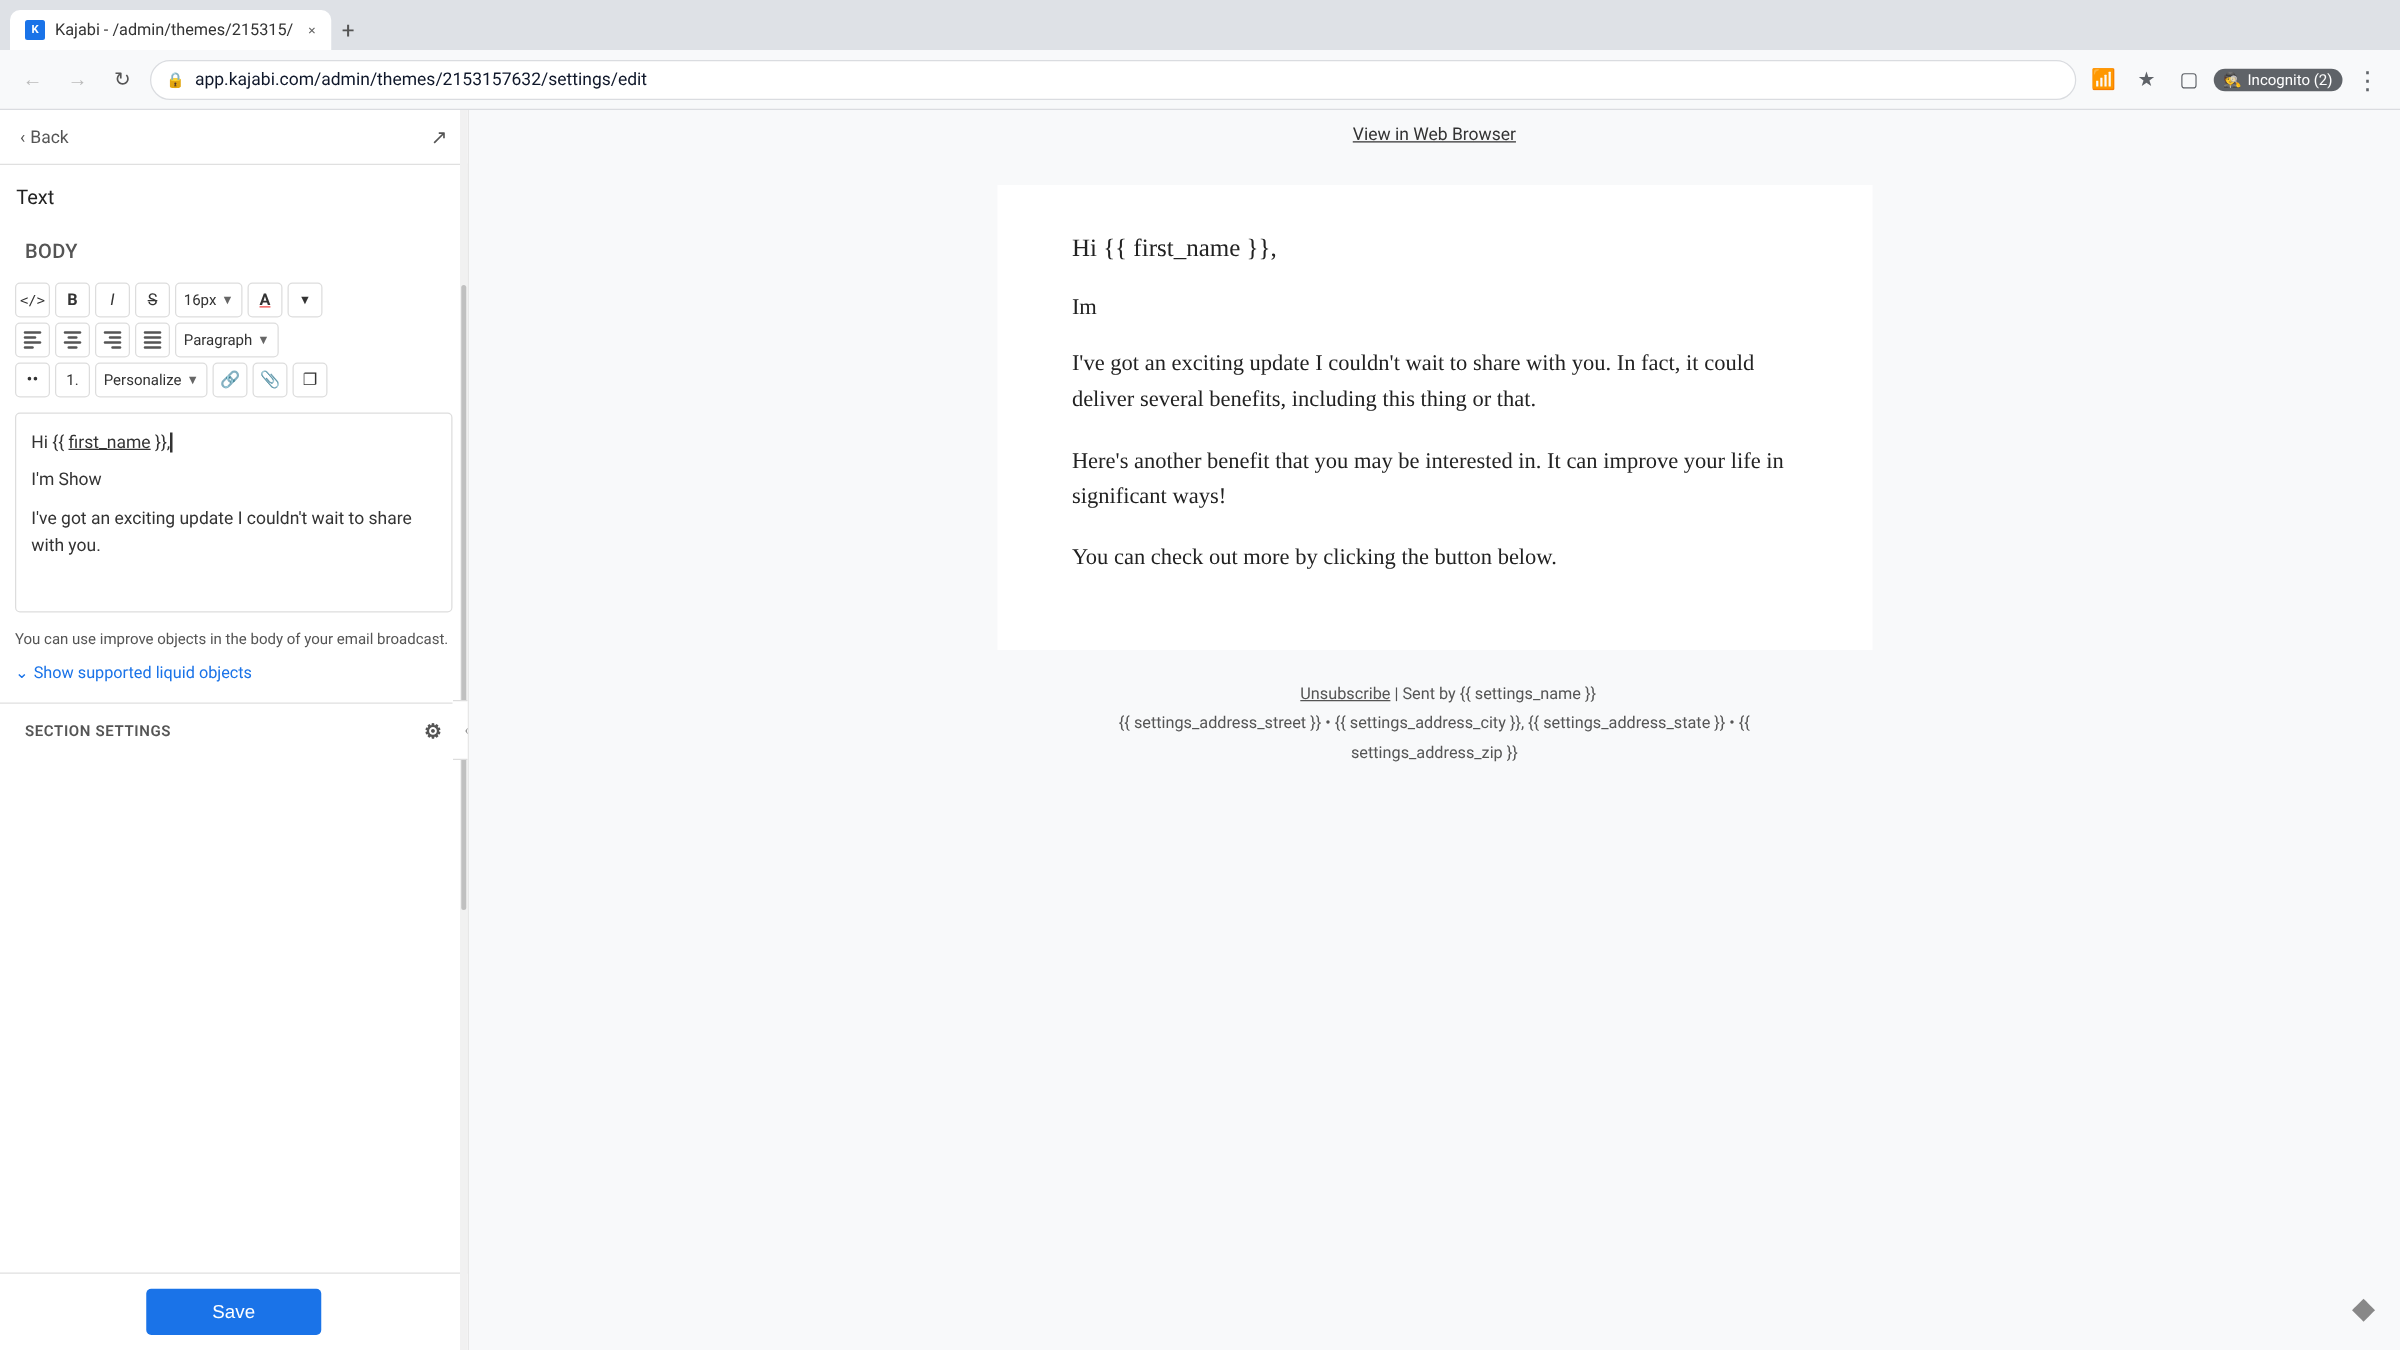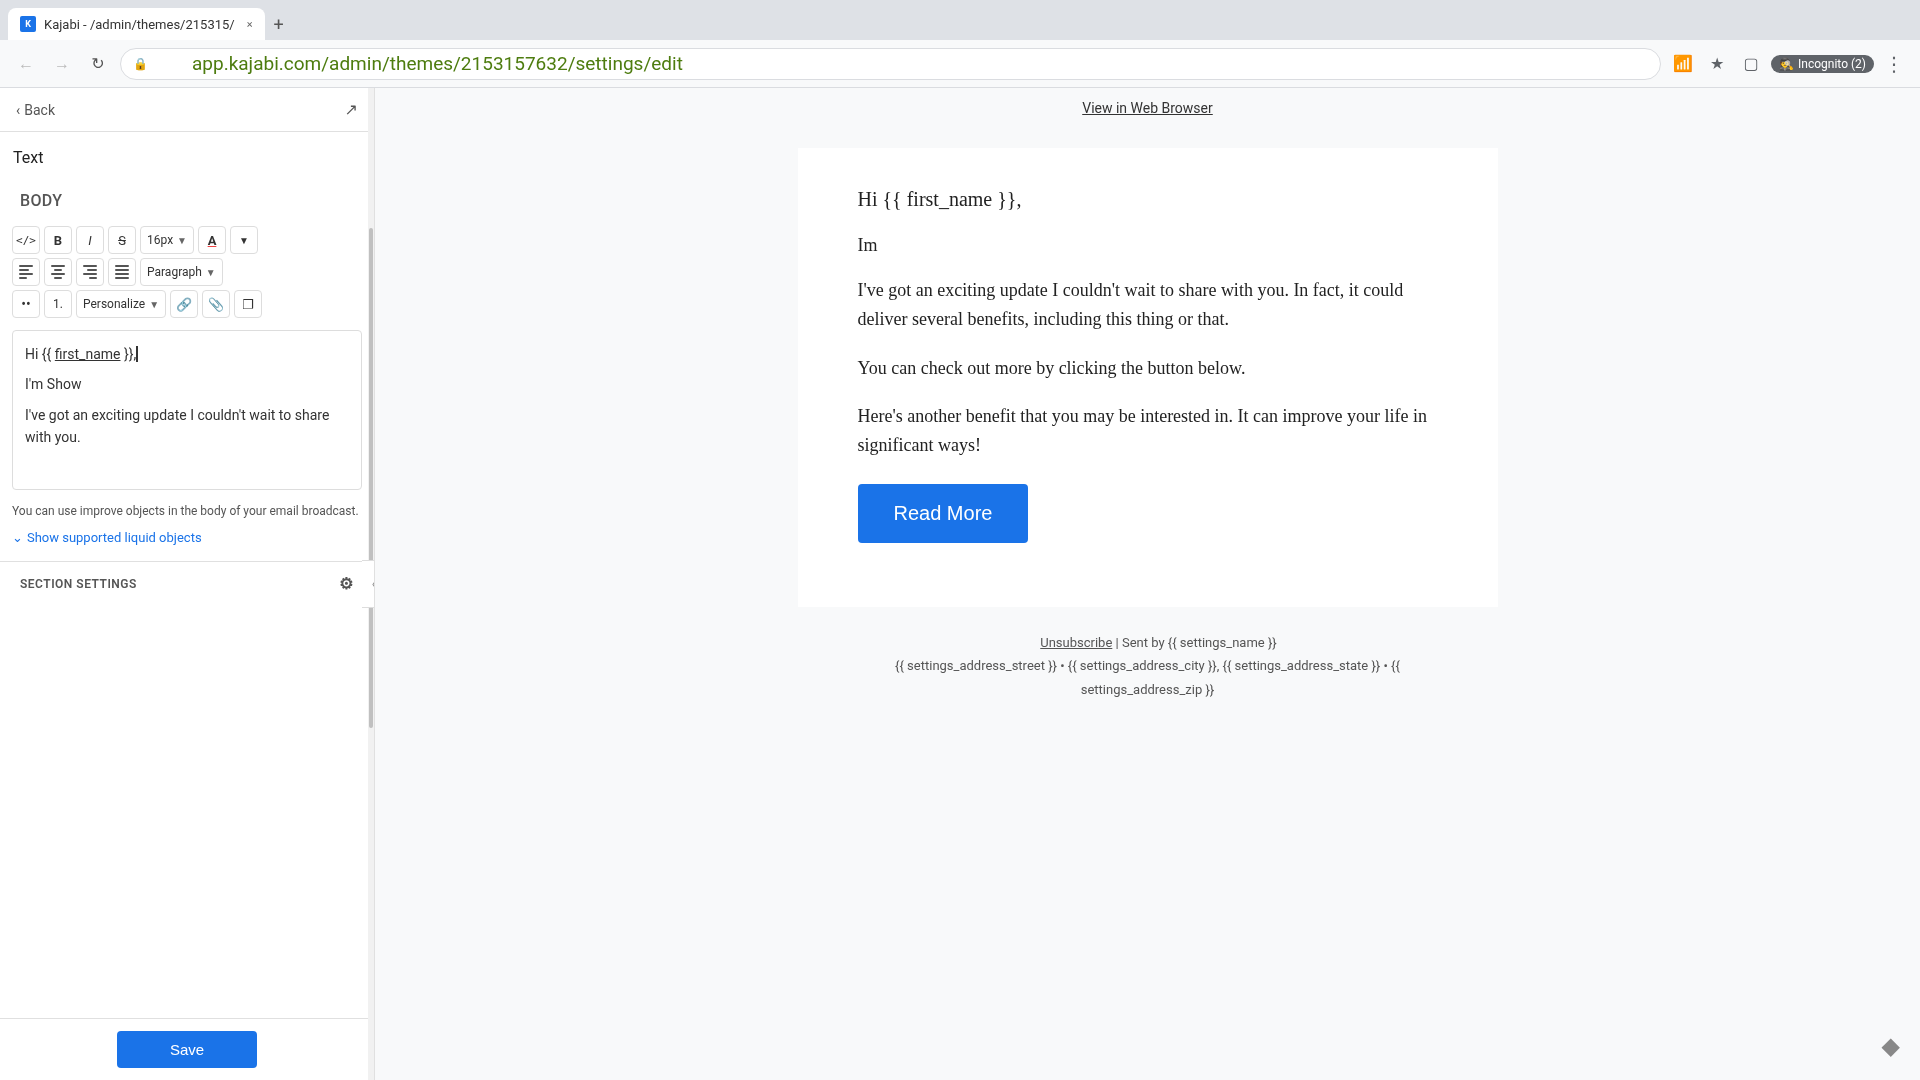--- a/index.html
+++ b/index.html
@@ -88,21 +88,21 @@
       border: 1px solid #dadce0;
       border-radius: 16px;
       display: flex;
       align-items: center;
       padding: 0 12px;
       font-size: 14px;
       color: #202124;
       gap: 8px;
     }
     .address-bar-lock { color: #5f6368; font-size: 12px; }
-    .address-text { flex: 1; font-size: 19px; color: #4d7c0f; margin-left: 36px; }
+    .address-text { flex: 1; font-size: 14px; color: #0f172a; }
     .toolbar-right {
       display: flex;
       align-items: center;
       gap: 6px;
     }
     .toolbar-icon-btn {
       width: 28px;
       height: 28px;
       border-radius: 50%;
       display: flex;
@@ -643,25 +643,22 @@
     <div class="right-panel">
       <div class="preview-header">
         <span class="view-in-browser">View in Web Browser</span>
       </div>
 
       <div class="email-preview">
         <div class="email-body">
           <div class="email-greeting">Hi {{ first_name }},</div>
           <div class="email-intro">Im</div>
           <div class="email-para">I've got an exciting update I couldn't wait to share with you. In fact, it could deliver several benefits, including this thing or that.</div>
+          <div class="email-para">Here's another benefit that you may be interested in. It can improve your life in significant ways!</div>
           <div class="email-para">You can check out more by clicking the button below.</div>
-          <div class="email-para">Here's another benefit that you may be interested in. It can improve your life in significant ways!</div>
-          <div class="email-cta-container">
-            <button class="read-more-btn">Read More</button>
-          </div>
         </div>
         <div class="email-footer">
           <div>
             <span class="unsubscribe-link">Unsubscribe</span>
             <span>| Sent by {{ settings_name }}</span>
           </div>
           <div>{{ settings_address_street }} • {{ settings_address_city }}, {{ settings_address_state }} • {{ settings_address_zip }}</div>
         </div>
       </div>
     </div>

